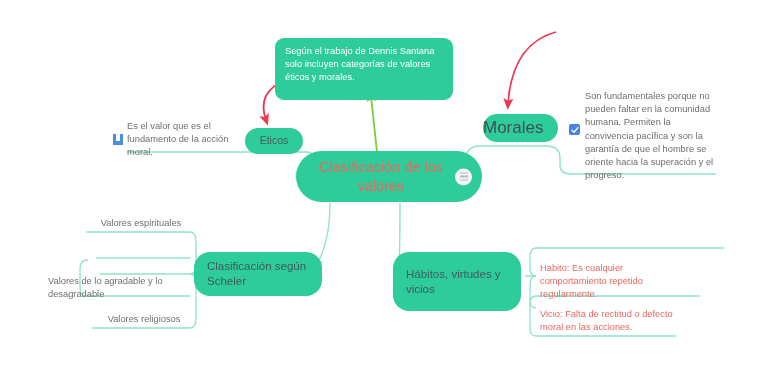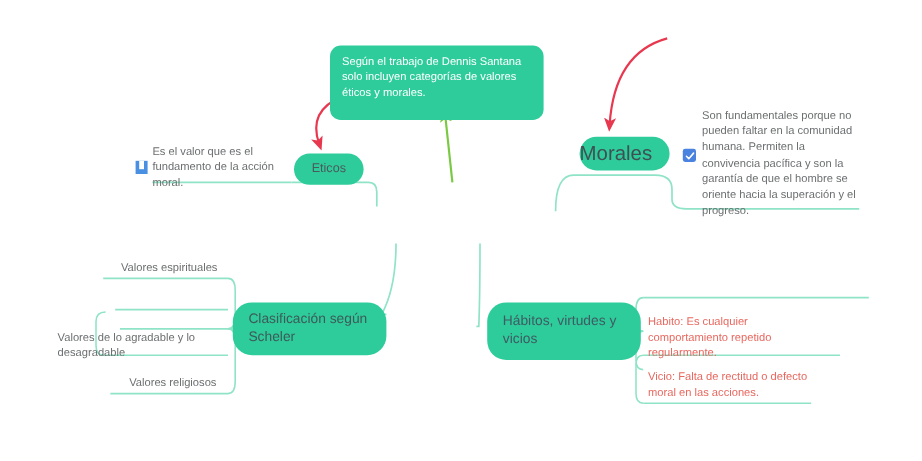--- a/index.html
+++ b/index.html
@@ -108,24 +108,24 @@
     height: 44px;
     border-radius: 16px;
     padding: 0 13px;
   }
   #node-scheler .node-text {
     color: #3d5b5a;
     font-size: 11.5px;
     text-align: left;
   }
   #node-habitos {
-    left: 406px;
+    left: 393px;
     top: 252px;
     width: 128px;
-    height: 48px;
+    height: 59px;
     border-radius: 16px;
     padding: 0 13px;
   }
   #node-habitos .node-text {
     color: #3f5b63;
     font-size: 11.5px;
     text-align: left;
   }
   
   #node-callout {
@@ -268,20 +268,28 @@
 
     <path d="M556,32 Q512,44 508,104" fill="none" stroke="#e8384f" stroke-width="1.8" marker-end="url(#arrow-red)"></path>
 
     <path d="M377,152 L371,96" fill="none" stroke="#7ac943" stroke-width="1.8" marker-end="url(#arrow-green)"></path>
   </svg>
 
   <div class="node" id="node-callout">
     <span class="node-text">Según  el trabajo de Dennis Santana solo incluyen categorías de valores éticos y morales.</span>
   </div>
 
+  <div class="node" id="node-central">
+    <span class="node-text">Clasificación de los valores</span>
+    <span id="collapse-toggle">
+      <i></i>
+      <i></i>
+      <i></i>
+    </span>
+  </div>
 
   <div class="node" id="node-eticos">
     <span class="node-text">Eticos</span>
   </div>
   <span id="icon-bookmark"></span>
   <div class="leaf leaf-gray" id="leaf-eticos-desc">Es el valor que es el fundamento de la acción moral.</div>
 
   <div class="node" id="node-morales">
     <span class="node-text">Morales</span>
   </div>

